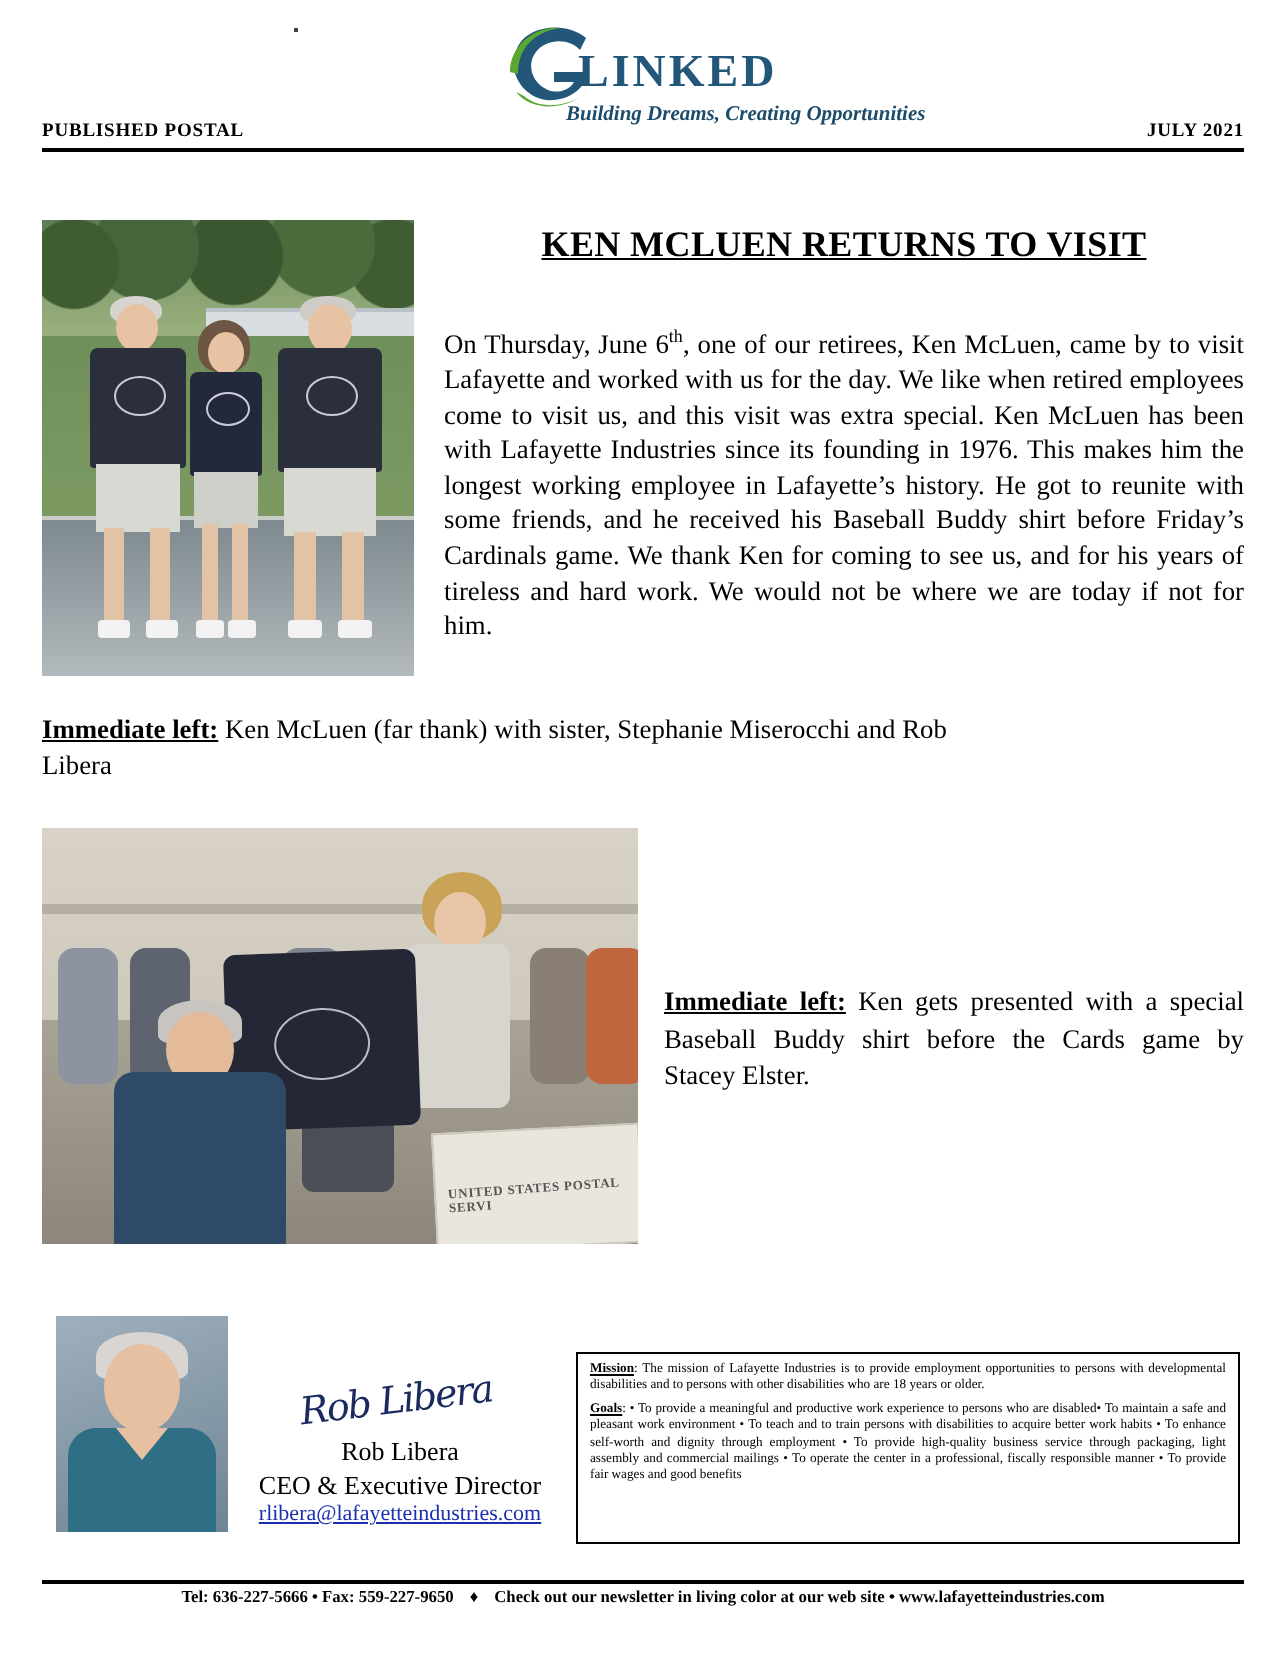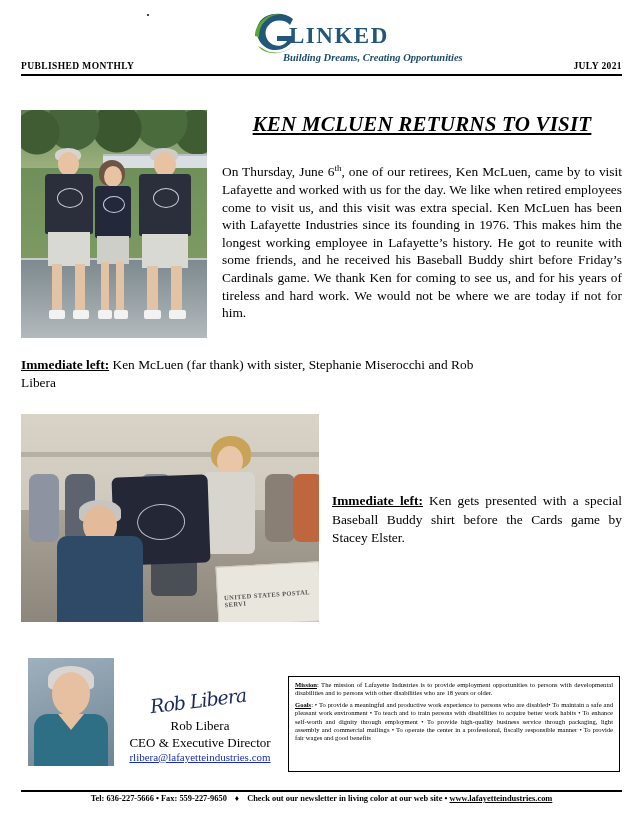--- a/index.html
+++ b/index.html
@@ -87,25 +87,24 @@
     font-weight: bold;
     letter-spacing: 0.4px;
   }
 
   
   .headline {
     position: absolute;
     left: 222px; top: 112px;
     width: 400px;
     text-align: center;
-    font-size: 21px;
+    font-size: 18px;
     font-weight: bold;
     text-decoration: underline;
     letter-spacing: 0.2px;
-    font-style: italic;
   }
   .byline {
     position: absolute;
     left: 222px; top: 132px;
     width: 400px;
     text-align: center;
     font-size: 13.5px;
   }
   .body-text {
     position: absolute;
@@ -343,42 +342,42 @@
   }
   .footer {
     position: absolute;
     left: 21px; top: 794px;
     width: 601px;
     text-align: center;
     font-size: 8.4px;
     font-weight: bold;
   }
   .footer .dia { padding: 0 8px; }
-  .footer .ul { text-decoration: underline; }
+  .footer .ul { }
 </style>
 </head>
 <body>
 
 <div class="page">
 
   <div class="masthead">
 
     <div class="dot-mark"></div>
 
     <div class="logo-wrap">
       <svg class="logo-swirl" viewBox="0 0 46 46">
         <path d="M40 9 C31 1, 12 2, 6 13 C0 24, 7 38, 20 40 C31 41, 40 34, 41 26 L24 26 L24 31 L34 31 C32 35, 26 37, 21 35 C13 32, 10 22, 15 16 C20 9, 32 9, 37 15 Z" fill="#22577a"></path>
         <path d="M5 36 C14 47, 34 45, 43 33 C36 43, 18 46, 9 38 Z" fill="#5aa832"></path>
         <path d="M2 26 C2 13, 14 3, 27 4 C14 6, 6 14, 6 27 Z" fill="#5aa832"></path>
       </svg>
       <div class="logo-linked">LINKED</div>
       <div class="logo-tag">Building Dreams, Creating Opportunities</div>
     </div>
 
-    <div class="published">PUBLISHED MONTHLY</div>
+    <div class="published">PUBLISHED POSTAL</div>
     <div class="issue-date">JULY 2021</div>
   </div>
   <div class="masthead-rule"></div>
 
   <div class="photo1">
     <div class="p1-sky"></div>
     <div class="p1-trees"></div>
     <div class="p1-tent"></div>
     <div class="p1-grass"></div>
     <div class="p1-curb"></div>

